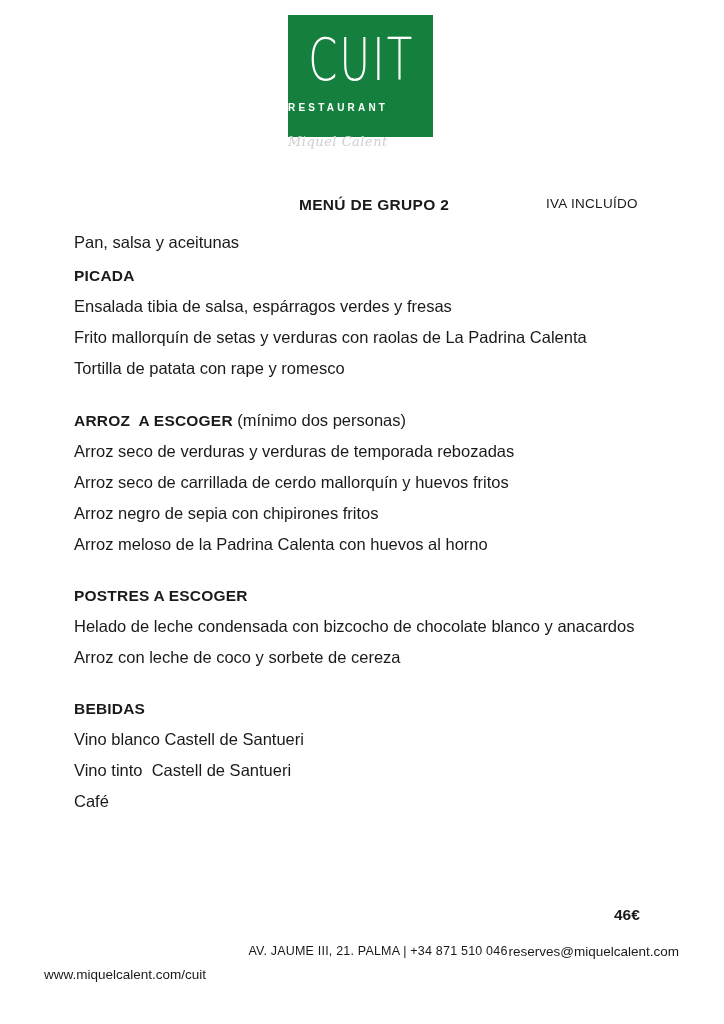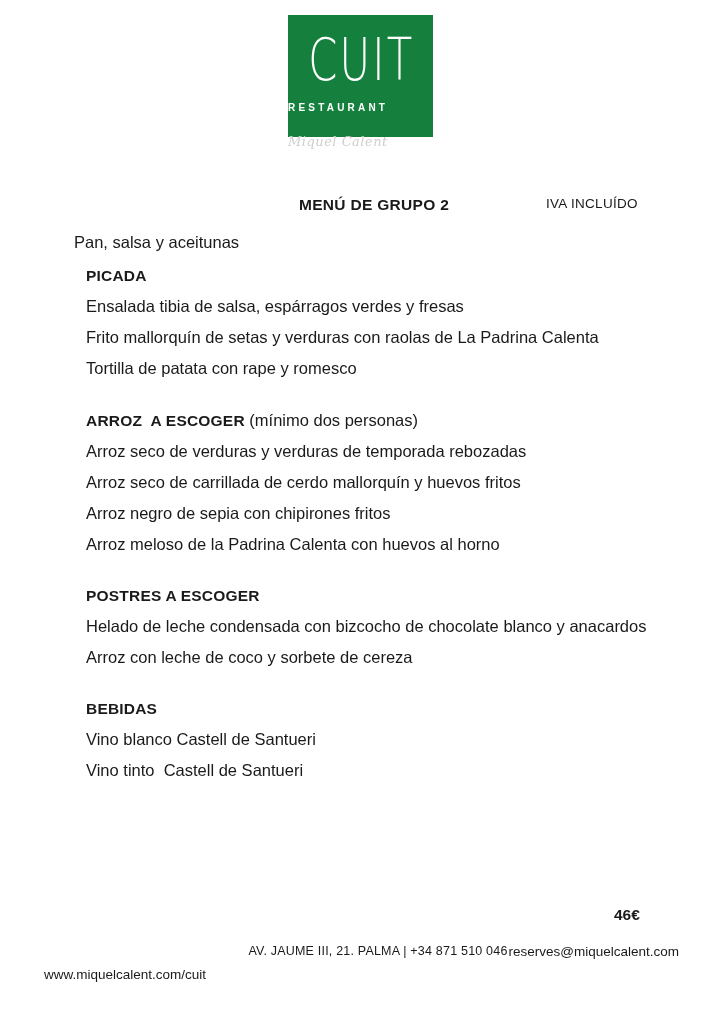--- a/index.html
+++ b/index.html
@@ -31,21 +31,21 @@
       position: absolute; left: 275px; top: 196px;
       font-weight: bold; font-size: 15.5px; letter-spacing: 0.3px; margin-left: 24px;
     }
     .iva {
       position: absolute; left: 546px; top: 196px;
       font-size: 13.5px; letter-spacing: 0.3px;
     }
     .content { position: absolute; left: 74px; top: 232px; width: 590px; }
     .line { font-size: 16.5px; line-height: 20px; margin-bottom: 10.5px; }
     .intro { margin-bottom: 14px; }
-    .section { margin-bottom: 31px; margin-left: 12px; }
+    .section { margin-bottom: 31px; }
     .heading { font-weight: bold; font-size: 15.5px; line-height: 20px; margin-bottom: 10px; letter-spacing: 0.2px; }
     .heading .note { font-weight: normal; font-size: 16.5px; letter-spacing: 0; }
     .item { font-size: 16.5px; line-height: 21px; margin-bottom: 10px; }
     .price {
       position: absolute; left: 614px; top: 906px;
       font-weight: bold; font-size: 15.5px;
     }
     .address {
       position: absolute; left: 0; right: 0; top: 944px; text-align: center;
       font-size: 12.5px; letter-spacing: 0.2px; padding-left: 32px;
@@ -95,20 +95,21 @@
     <div class="item">Helado de leche condensada con bizcocho de chocolate blanco y anacardos</div>
     <div class="item">Arroz con leche de coco y sorbete de cereza</div>
   </div>
 
   <div class="section">
     <div class="heading">
       <span>BEBIDAS</span>
     </div>
     <div class="item">Vino blanco Castell de Santueri</div>
     <div class="item" style="white-space:pre">Vino tinto  Castell de Santueri</div>
+    <div class="item">Café</div>
   </div>
 </div>
 
 <div class="price">46€</div>
 
 <div class="address">AV. JAUME III, 21. PALMA | +34 871 510 046</div>
 <div class="web">www.miquelcalent.com/cuit</div>
 <div class="mail">reserves@miquelcalent.com</div>
 
 </body></html>

